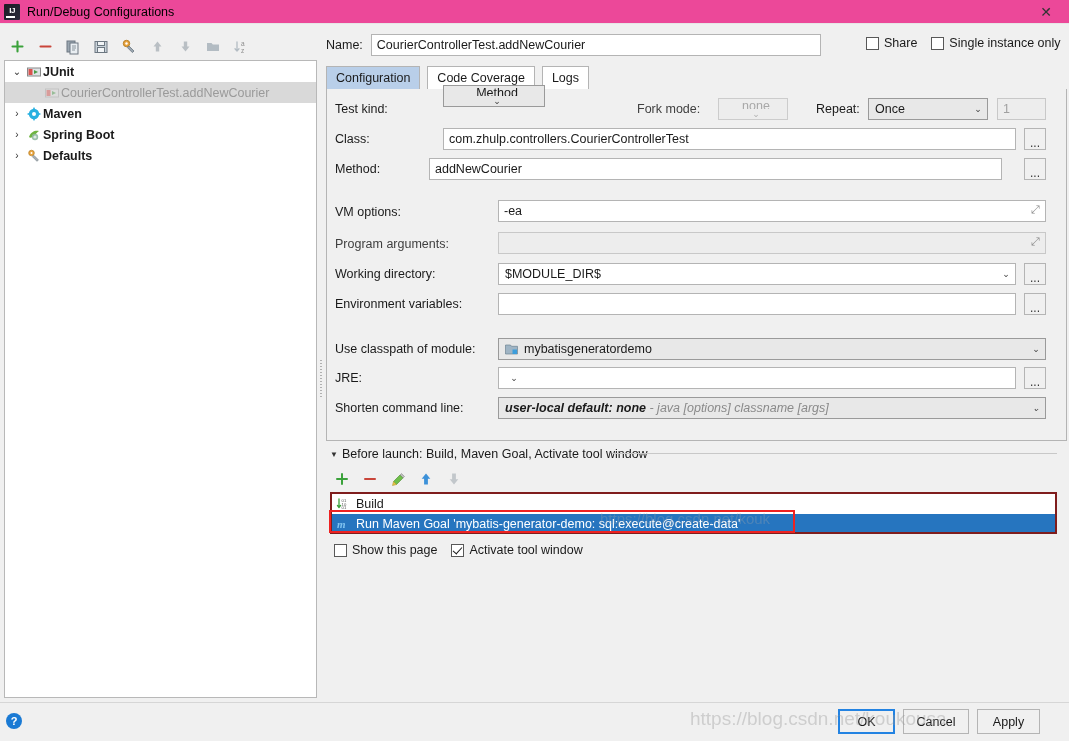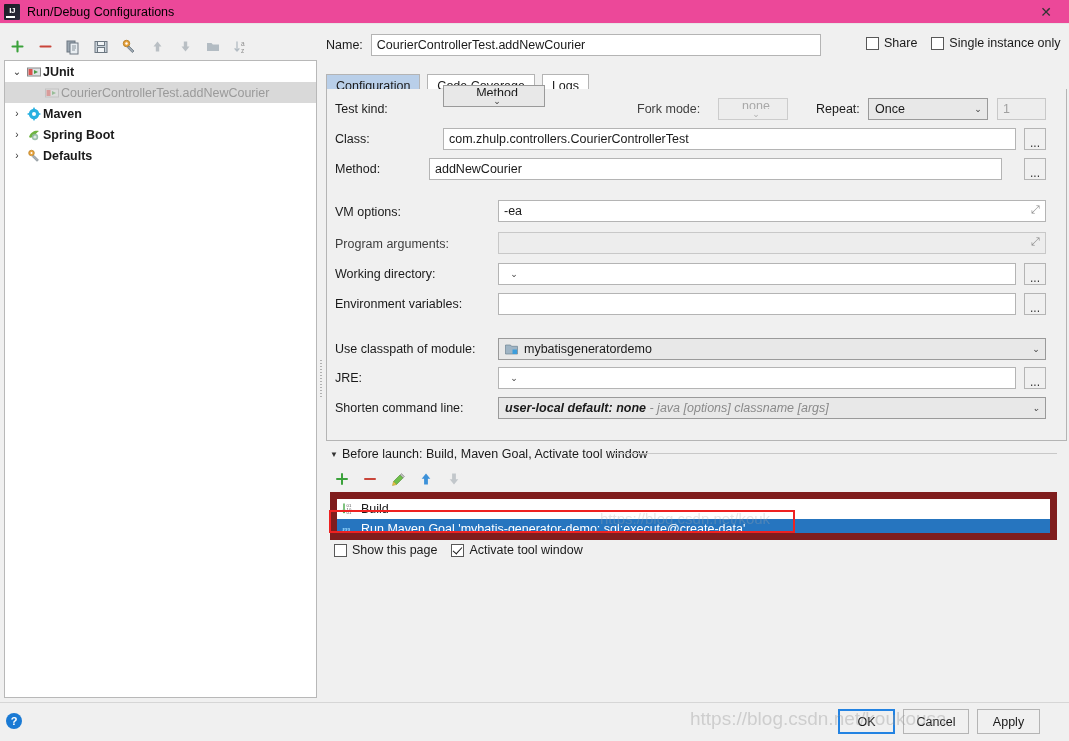--- a/index.html
+++ b/index.html
@@ -109,21 +109,21 @@
     flex: none; position: relative;
   }
   .cb.checked:after {
     content: ""; position: absolute; left: 3px; top: 0px;
     width: 4px; height: 8px; border: solid #1a1a1a;
     border-width: 0 1.6px 1.6px 0; transform: rotate(42deg);
   }
 
   
   .tabs {
-    position: absolute; left: 326px; top: 74px; width: 741px; height: 24px;
+    position: absolute; left: 326px; top: 66px; width: 741px; height: 24px;
     display: flex; align-items: flex-end;
     border-bottom: 1px solid #b4b4b4;
     gap: 8px;
   }
   .tab {
     height: 23px; padding: 0 9px;
     display: flex; align-items: center;
     font-size: 12.5px; color: #1a1a1a;
     border: 1px solid #b4b4b4; border-bottom: none;
     background: #ffffff; margin-right: -1px; cursor: default;
@@ -174,22 +174,22 @@
   .bl-line {
     position: absolute; top: 453px; height: 1px; background: #c8c8c8;
   }
   .bl-toolbar {
     position: absolute; left: 332px; top: 466px; height: 26px;
     display: flex; align-items: center; gap: 8px;
   }
   .bl-tb { width: 20px; height: 20px; display: flex; align-items: center; justify-content: center; cursor: default; }
 
   .bl-list {
-    position: absolute; left: 330px; top: 492px; width: 727px; height: 48px;
-    background: #ffffff; border: 7px solid #7f1d1d; overflow: hidden;
+    position: absolute; left: 330px; top: 492px; width: 727px; height: 42px;
+    background: #ffffff; border: 2px solid #7f1d1d; overflow: hidden;
   }
   .bl-row {
     height: 20px; display: flex; align-items: center; gap: 6px;
     padding-left: 4px; font-size: 12.5px; white-space: nowrap; cursor: default;
   }
   .bl-row.sel { background: #2675bf; color: #ffffff; }
 
   .redbox {
     position: absolute; left: 329px; top: 510px; width: 466px; height: 23px;
     border: 2px solid #ee2222; pointer-events: none;
@@ -424,20 +424,21 @@
   <span>-ea</span>
 </div>
 <span class="expand-ico" style="position:absolute; left:1031px; top:204px;">⤢</span>
 
 <div style="position:absolute; left:335px; top:237px;" class="lbl disabled">Program arguments:</div>
 <div class="txt disabled" style="position:absolute; left:498px; top:232px; width:548px;"></div>
 <span class="expand-ico" style="position:absolute; left:1031px; top:236px;">⤢</span>
 
 <div style="position:absolute; left:335px; top:267px;" class="lbl">Working directory:</div>
 <div class="combo white" style="position:absolute; left:498px; top:263px; width:518px;">
+  <span class="cval">$MODULE_DIR$</span>
   <span class="carrow">⌄</span>
 </div>
 <div class="ellipsis-btn" style="position:absolute; left:1024px; top:263px;">...</div>
 
 <div style="position:absolute; left:335px; top:297px;" class="lbl">Environment variables:</div>
 <div class="txt" style="position:absolute; left:498px; top:293px; width:518px;"></div>
 <div class="ellipsis-btn" style="position:absolute; left:1024px; top:293px;">...</div>
 
 <div style="position:absolute; left:335px; top:342px;" class="lbl">Use classpath of module:</div>
 <div class="combo" style="position:absolute; left:498px; top:338px; width:548px;">

